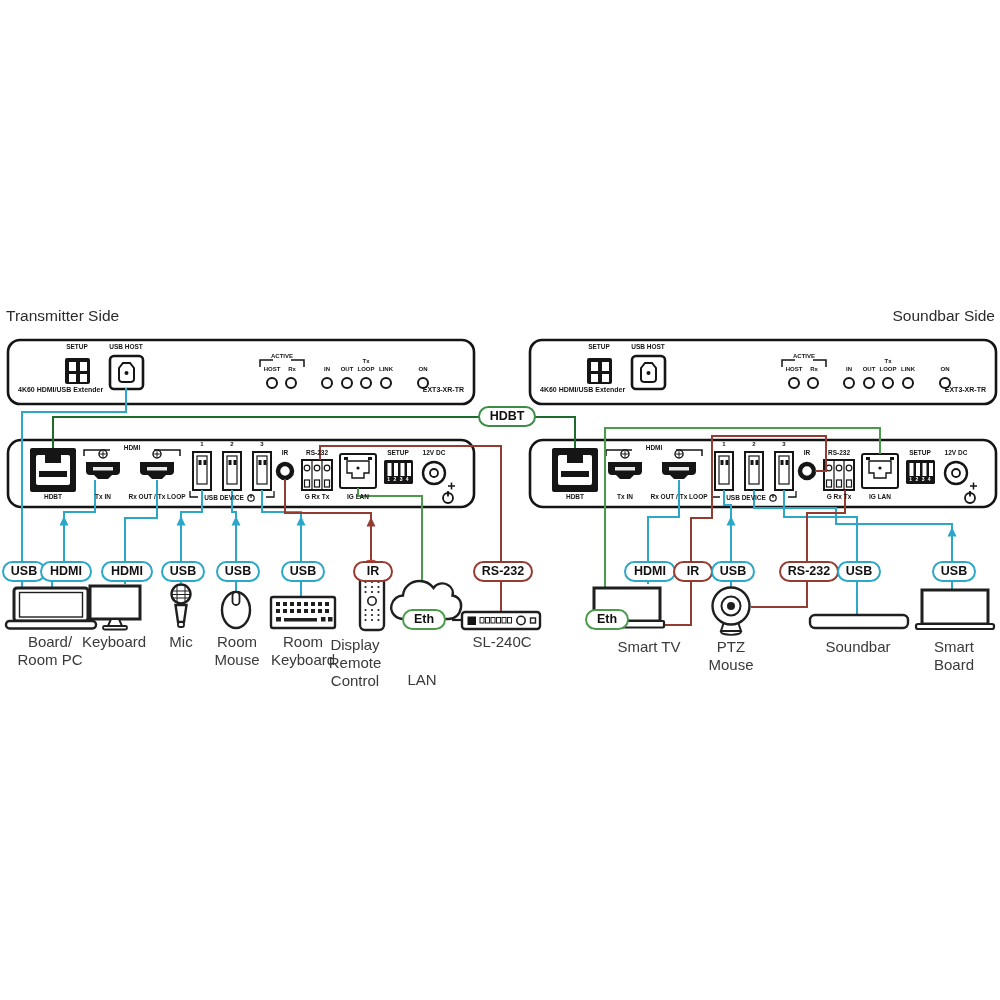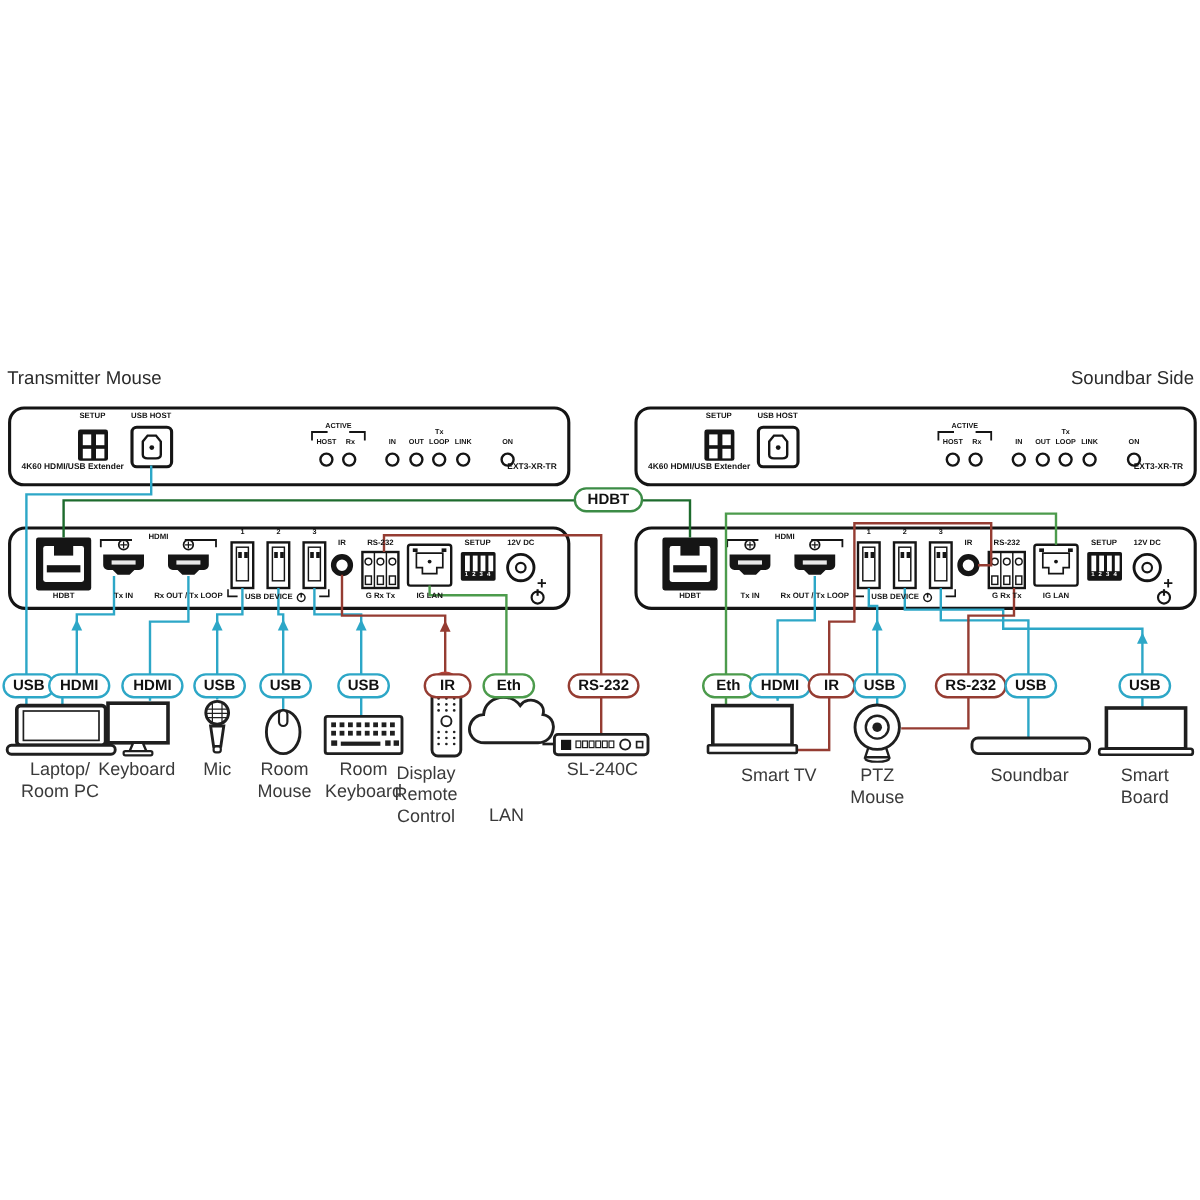--- a/index.html
+++ b/index.html
@@ -10,21 +10,21 @@
   .pl{position:absolute;font-weight:bold;color:#141414;white-space:nowrap;transform:translateX(-50%);}
   .pl-left{position:absolute;font-weight:bold;color:#141414;white-space:nowrap;}
   .pl-right{position:absolute;font-weight:bold;color:#141414;white-space:nowrap;}
   .f7{font-size:7px;}
   .f6{font-size:6.5px;}
   .f5{font-size:6px;}
   .dipnums{position:absolute;font-size:5px;color:#fff;text-align:center;letter-spacing:1px;font-weight:bold;}
   .oval{position:absolute;top:561px;height:17px;line-height:16px;text-align:center;font-weight:bold;
         font-size:12.5px;color:#111;background:#fff;border:2px solid #2da7c7;border-radius:12px;z-index:5;}
   .c-usb{border-color:#2da7c7;}
-  .c-eth{border-color:#4c9b4c;}
+  .c-eth{border-color:#4c9b4c;margin-top:48px;}
   .c-ser{border-color:#953c32;}
   .c-hdbt{border-color:#3c8c46;}
   .dev-label{position:absolute;z-index:4;font-size:15px;color:#3a3a3a;text-align:center;line-height:18px;white-space:pre-line;}
 </style>
 </head>
 <body>
 
 <svg class="layer" width="1000" height="1000" viewBox="0 0 1000 1000">
   <defs>
     <g id="hdmi-port">
@@ -254,21 +254,21 @@
     <circle cx="731" cy="606" r="9.5" stroke-width="2"></circle>
     <circle cx="731" cy="606" r="4" fill="#1f1f1f" stroke="none"></circle>
   </g>
   <rect x="810" y="615" width="98" height="13" rx="5" fill="#fff" stroke="#1f1f1f" stroke-width="2.4"></rect>
   <g fill="#fff" stroke="#1f1f1f">
     <rect x="922" y="590" width="66" height="34" stroke-width="3"></rect>
     <rect x="916" y="624" width="78" height="5" rx="2" stroke-width="2.2"></rect>
   </g>
 </svg>
 
-<div class="heading" style="left:6px;top:307px">Transmitter Mouse</div>
+<div class="heading" style="left:6px;top:307px">Transmitter Side</div>
 <div class="heading" style="right:5px;top:307px">Soundbar Side</div>
 
 <div class="panel-labels" style="left:8px;top:340px;width:466px;height:64px">
   <div class="pl f6" style="left:69px;top:3px">SETUP</div>
   <div class="pl f6" style="left:118px;top:3px">USB HOST</div>
   <div class="pl f5" style="left:274px;top:13px">ACTIVE</div>
   <div class="pl f5" style="left:264px;top:26px">HOST</div>
   <div class="pl f5" style="left:284px;top:26px">Rx</div>
   <div class="pl f5" style="left:319px;top:26px">IN</div>
   <div class="pl f5" style="left:339px;top:26px">OUT</div>
@@ -345,21 +345,21 @@
 <div class="oval c-ser" style="left:473px;width:56px">RS-232</div>
 
 <div class="oval c-eth" style="left:585px;width:40px">Eth</div>
 <div class="oval c-usb" style="left:624px;width:48px">HDMI</div>
 <div class="oval c-ser" style="left:673px;width:36px">IR</div>
 <div class="oval c-usb" style="left:711px;width:40px">USB</div>
 <div class="oval c-ser" style="left:779px;width:56px">RS-232</div>
 <div class="oval c-usb" style="left:837px;width:40px">USB</div>
 <div class="oval c-usb" style="left:932px;width:40px">USB</div>
 
-<div class="dev-label" style="left:5px;top:633px;width:90px">Laptop/
+<div class="dev-label" style="left:5px;top:633px;width:90px">Board/
 Room PC</div>
 <div class="dev-label" style="left:69px;top:633px;width:90px">Keyboard</div>
 <div class="dev-label" style="left:136px;top:633px;width:90px">Mic</div>
 <div class="dev-label" style="left:192px;top:633px;width:90px">Room
 Mouse</div>
 <div class="dev-label" style="left:258px;top:633px;width:90px">Room
 Keyboard</div>
 <div class="dev-label" style="left:310px;top:636px;width:90px">Display
 Remote
 Control</div>

